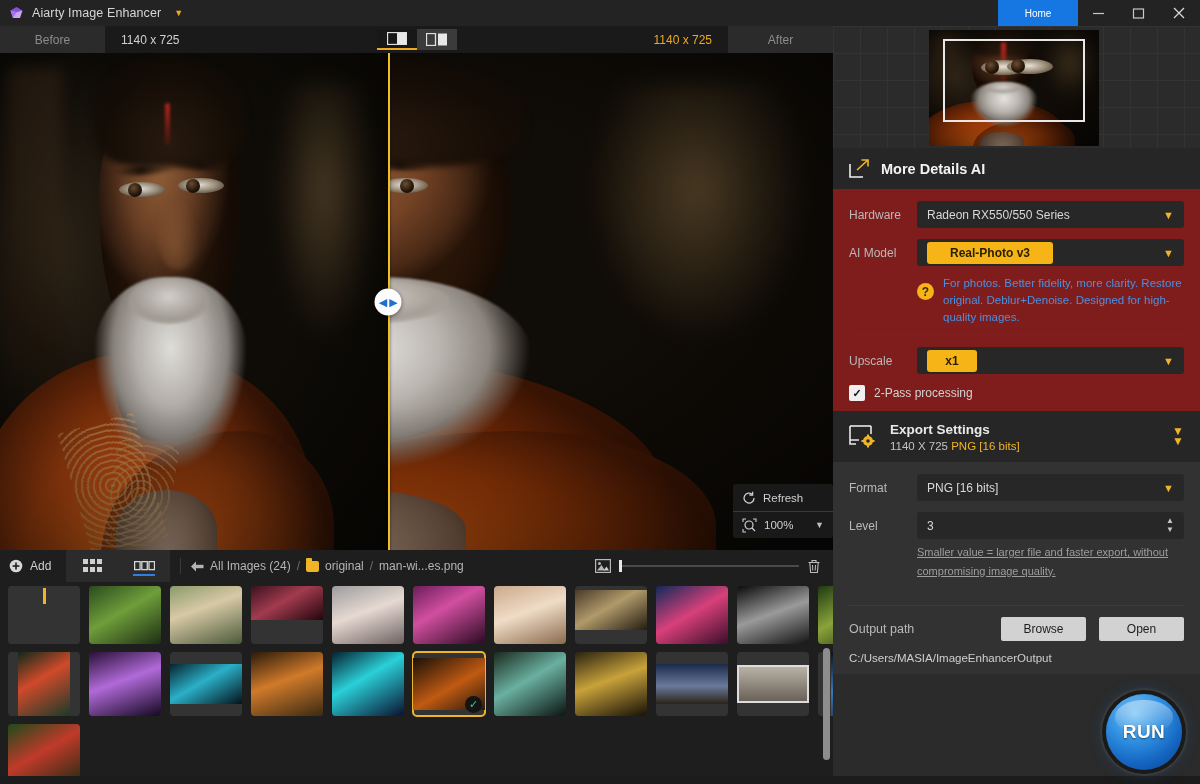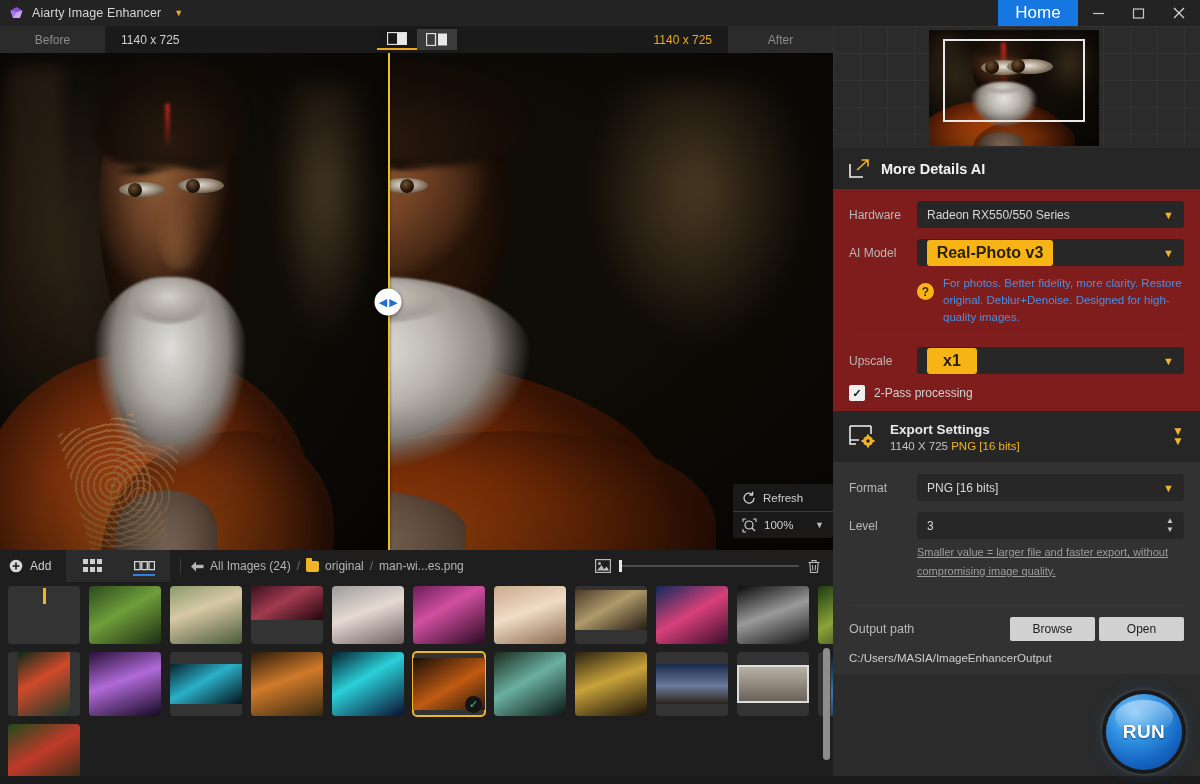--- a/index.html
+++ b/index.html
@@ -15,21 +15,21 @@
   .titlebar {
     height: 26px; background: #232323; display: flex; align-items: center;
     flex: none; position: relative; z-index: 50;
   }
   .logo-wrap { display: flex; align-items: center; padding-left: 9px; gap: 8px; }
   .gem { width: 15px; height: 14px; position: relative; }
   .app-title { color: #d6d6d6; font-size: 12.5px; letter-spacing: .1px; }
   .title-caret { color: #f0a81e; font-size: 9px; margin-left: 5px; line-height: 1; }
   .tb-right { margin-left: auto; display: flex; align-items: stretch; height: 26px; }
   .home-btn {
-    background: #1677e3; color: #fff; font-size: 17px;
+    background: #1677e3; color: #fff; font-size: 10px;
     display: flex; align-items: center; justify-content: center;
     width: 80px; height: 26px; margin-left: 36px;
   }
   .win-btn {
     width: 40px; display: flex; align-items: center; justify-content: center;
     color: #c8c8c8;
   }
   .win-btn.close { width: 42px; }
 
   
@@ -273,21 +273,21 @@
 
   .row { display: flex; align-items: center; margin-bottom: 11px; }
   .row-label { width: 68px; color: #b9b9b9; font-size: 12px; flex: none; }
   .ctrl {
     flex: 1; height: 27px; background: #272727; border-radius: 3px;
     display: flex; align-items: center; padding: 0 10px; position: relative;
     color: #d8d8d8; font-size: 12px;
   }
   .ctrl .caret { position: absolute; right: 10px; color: #f0b429; font-size: 11px; }
   .pill {
-    background: #f7b416; color: #2a2000; font-size: 16px; font-weight: bold;
+    background: #f7b416; color: #2a2000; font-size: 12px; font-weight: bold;
     border-radius: 3px; padding: 4px 0; text-align: center;
   }
   .pill.model { width: 126px; }
   .pill.upscale { width: 50px; }
   .hint-row { display: flex; gap: 9px; align-items: flex-start; margin: -2px 0 10px 68px; }
   .qmark {
     width: 17px; height: 17px; border-radius: 50%; background: #f7b416;
     color: #3a2c00; font-size: 12px; font-weight: bold; flex: none;
     display: flex; align-items: center; justify-content: center; margin-top: 8px;
   }
@@ -309,21 +309,21 @@
   .ex-sub { font-size: 11.5px; color: #c2c2c2; }
   .ex-sub .fmt { color: #f0b429; }
   .ex-sub .bits { color: #f0b429; }
   .dblcaret { position: absolute; right: 16px; color: #f0b429; font-size: 12px; line-height: .8; }
 
   .export-body { background: #323232; padding: 12px 16px 10px; }
   .spin { position: absolute; right: 10px; display: flex; flex-direction: column; color: #c9c9c9; font-size: 8px; line-height: 1.1; }
   .note { color: #9d9d9d; font-size: 11px; line-height: 1.7; margin: 2px 0 25px 68px; text-decoration: underline; }
   .out-row { display: flex; align-items: center; }
   .out-label { color: #b9b9b9; font-size: 12.5px; }
-  .btns { margin-left: auto; display: flex; gap: 4px; }
+  .btns { margin-left: auto; display: flex; gap: 13px; }
   .gbtn {
     background: #d2d2d2; color: #1d1d1d; font-size: 12px;
     padding: 5px 0; width: 85px; text-align: center; border-radius: 2px;
   }
   .out-path { color: #cfcfcf; font-size: 11.5px; margin-top: 11px; }
 
   .run-wrap { margin-top: auto; position: relative; height: 104px; }
   .run-btn {
     position: absolute; right: 18px; bottom: 6px; width: 76px; height: 76px;
     border-radius: 50%;

